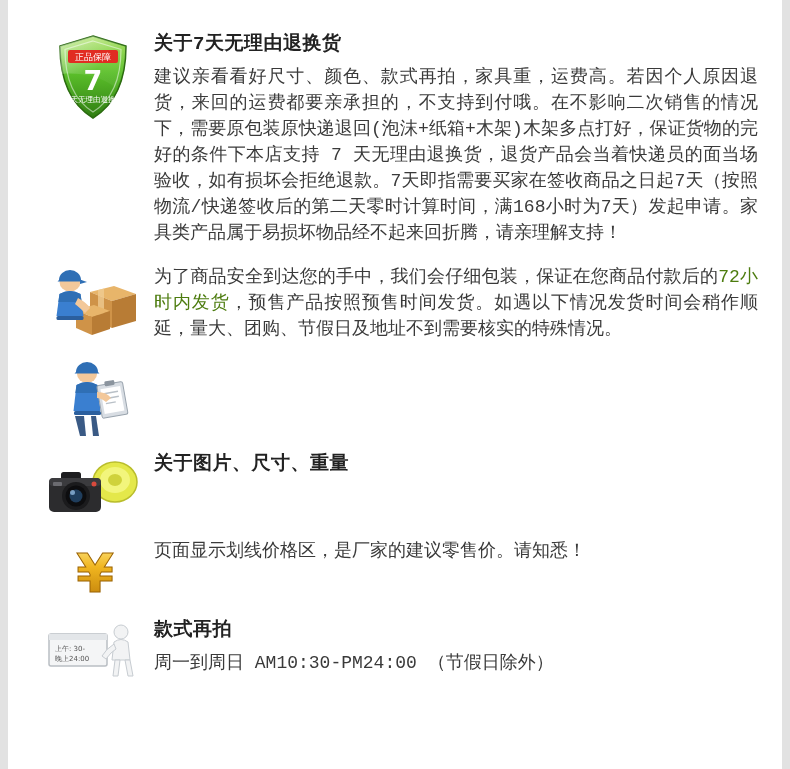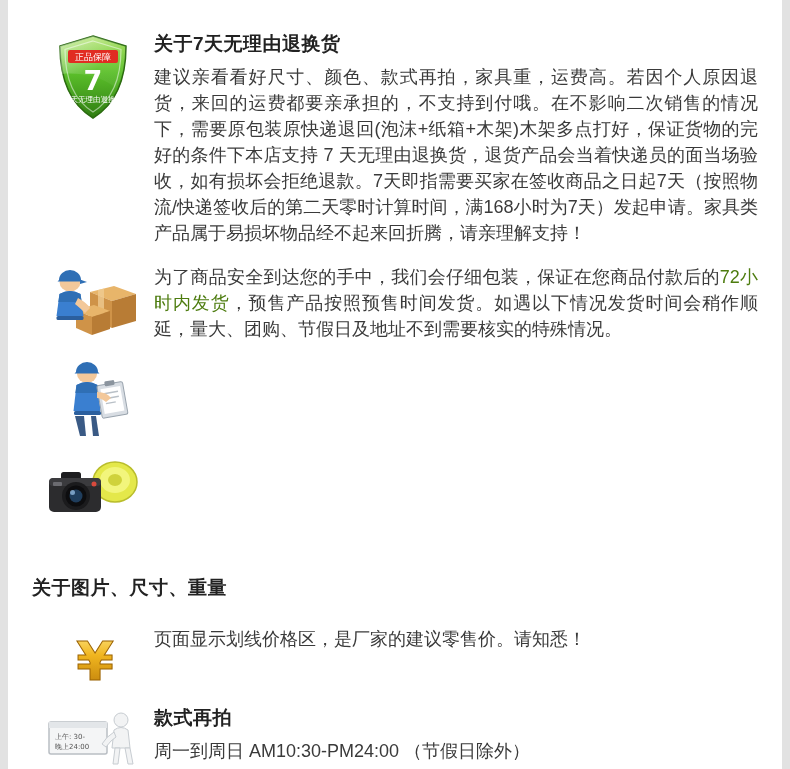--- a/index.html
+++ b/index.html
@@ -43,35 +43,36 @@
 
   .section {
     display: flex;
     align-items: flex-start;
     padding: 0 24px 0 24px;
     box-sizing: border-box;
   }
   .sec-warranty { margin-top: 14px; }
   .sec-ship { margin-top: 18px; }
   .sec-sign { margin-top: 14px; }
-  .sec-photo { margin-top: 16px; flex-direction: column; }
+  .sec-photo { margin-top: 16px; }
   .sec-price { margin-top: 18px; }
   .sec-hours { margin-top: 16px; }
 
   .icon-col {
     width: 122px;
     flex: 0 0 122px;
     display: flex;
     justify-content: center;
     align-items: flex-start;
     padding-top: 2px;
   }
   .text-col {
     flex: 1 1 auto;
     min-width: 0;
+    font-family: Liberation Mono, monospace;
   }
   h2.sec-title {
     margin: 0 0 8px 0;
     font-size: 19px;
     line-height: 24px;
     font-weight: bold;
     color: #222222;
     letter-spacing: 0.5px;
   }
   p.sec-body {

